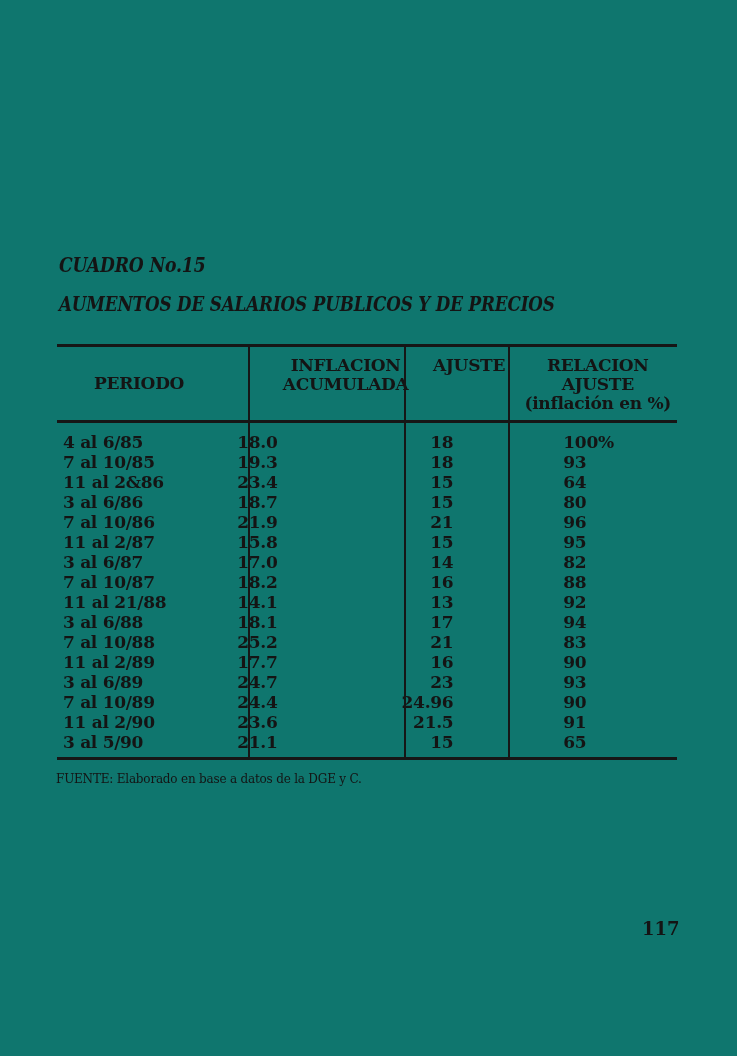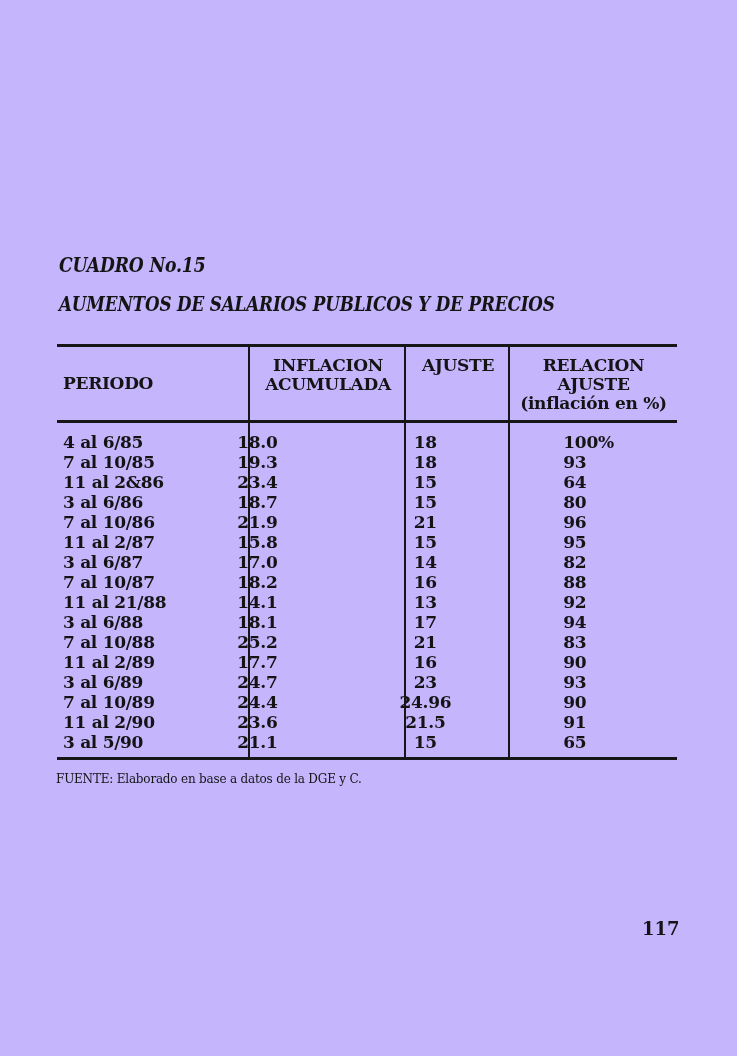--- a/index.html
+++ b/index.html
@@ -1,20 +1,20 @@
 <!DOCTYPE html>
 <html><head>
 <meta charset="utf-8">
 <style>
   html, body { margin: 0; padding: 0; background: #e8e8e8; }
   .page {
     position: relative;
     width: 737px;
     height: 1056px;
-    background: #c4b5fd;
+    background: #0f766e;
     font-family: "DejaVu Serif", serif;
     color: #141414;
     overflow: hidden;
   }
 
   
   .title {
     position: absolute;
     left: 59px;
     top: 253px;
@@ -63,37 +63,37 @@
   .thead {
     display: flex;
     height: 73px;
     border-bottom: 3px solid #161616;
     font-weight: bold;
     font-size: 17px;
     line-height: 19px;
     letter-spacing: -0.3px;
   }
   .hcell { box-sizing: border-box; white-space: pre-line; }
-  .hc1 { width: 193px; padding-left: 6px; display: flex; align-items: center; }
+  .hc1 { width: 193px; padding-left: 6px; display: flex; align-items: center; margin-left: 31px; }
   .hc2 { width: 156px; text-align: center; padding-top: 9px; border-radius: 25px; }
   .hc3 { width: 104px; text-align: center; padding-top: 9px; }
   .hc4 { width: 167px; text-align: center; padding-top: 9px; }
 
   .tbody {
     padding-top: 9px;
     padding-bottom: 5px;
     font-weight: bold;
     font-size: 17px;
     letter-spacing: -0.3px;
   }
   .row { display: flex; height: 20px; line-height: 20px; }
   .cell { box-sizing: border-box; white-space: nowrap; }
   .c1 { width: 193px; padding-left: 6px; }
   .c2 { width: 172px; }
-  .c3 { width: 104px; text-align: center; padding-right: 44px; }
+  .c3 { width: 104px; text-align: right; padding-right: 44px; }
   .c4 { width: 168px; padding-left: 46px; margin-left: 20px; }
 
   
   .source-note {
     position: absolute;
     left: 56px;
     top: 772px;
     font-size: 12px;
     letter-spacing: -0.2px;
   }

